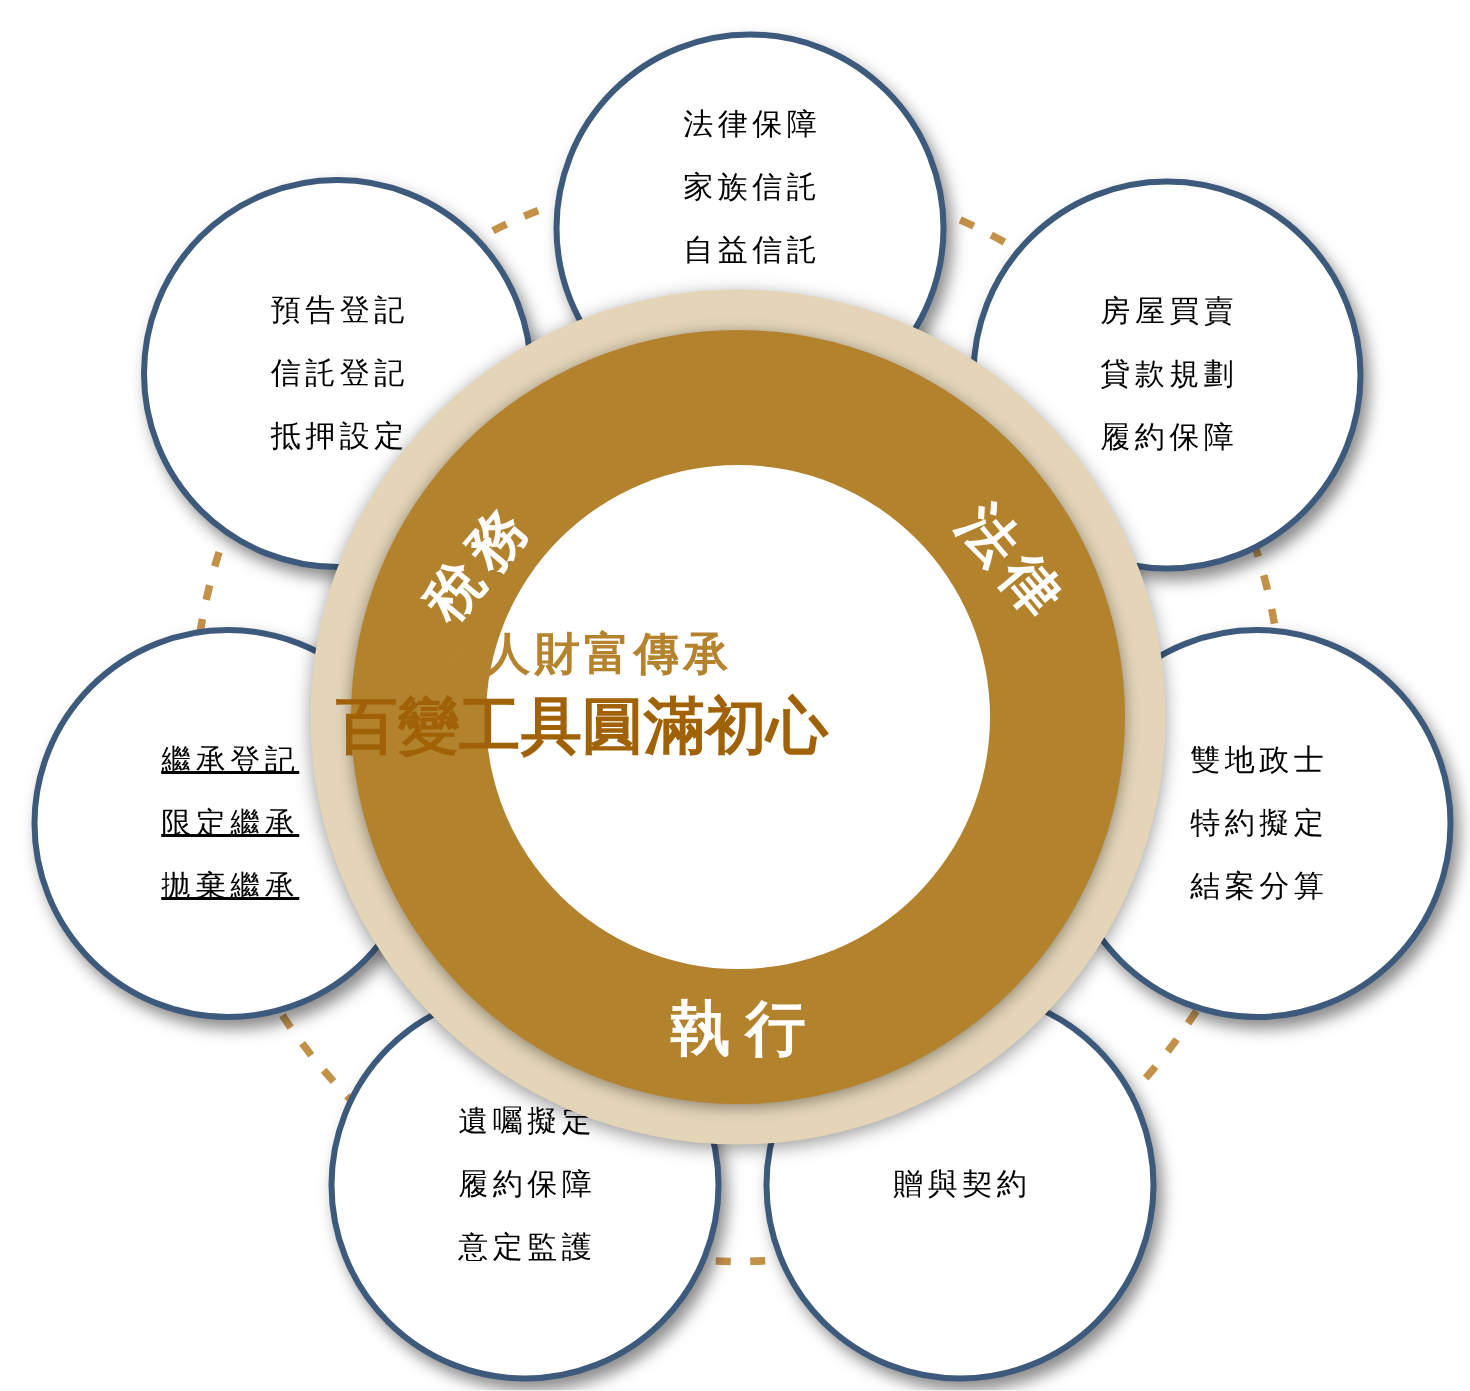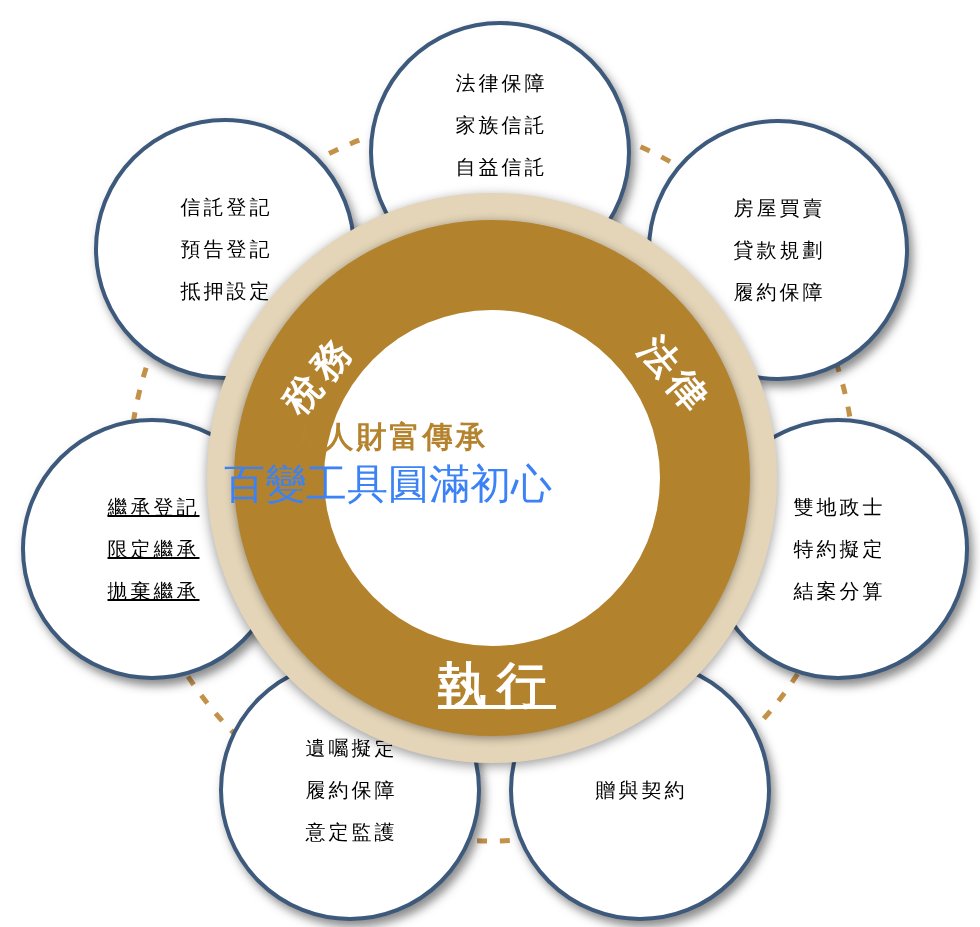--- a/index.html
+++ b/index.html
@@ -63,43 +63,42 @@
   .center-text {
     position: absolute; left: 0; top: 419px; width: 776px;
     text-align: center; z-index: 6;
   }
   .center-sub {
     font-size: 30px; line-height: 36px;
     font-weight: bold; color: #b5832e; letter-spacing: 3px; text-indent: 3px;
   }
   .center-title {
     font-size: 41px; line-height: 46px; margin-top: 6px;
-    font-weight: normal; color: #3b82f6;
+    font-weight: bold; color: #a16207;
   }
 
   
   .ring-label {
     position: absolute; z-index: 6;
     color: #ffffff; font-weight: bold; white-space: nowrap;
   }
   .ring-label-tax {
     left: 319px; top: 375px;
     font-size: 38px; letter-spacing: 6px;
     transform: translate(-50%, -50%) rotate(-50deg);
   }
   .ring-label-law {
     left: 675px; top: 376px;
     font-size: 38px; letter-spacing: 6px;
     transform: translate(-50%, -50%) rotate(50deg);
   }
   .ring-label-exec {
     left: 492px; top: 686px;
-    font-size: 49px; letter-spacing: 10px; text-indent: 10px;
+    font-size: 40px; letter-spacing: 10px; text-indent: 10px;
     transform: translate(-50%, -50%);
-    text-decoration: underline;
   }
 </style>
 </head>
 <body>
 
 <div class="stage">
 
   <svg class="dash-svg" width="980" height="927" aria-hidden="true">
     <circle cx="492" cy="478" r="363" fill="none" stroke="#c49149" stroke-width="5" stroke-dasharray="10 13"></circle>
   </svg>
@@ -145,22 +144,22 @@
   <div class="sat" style="left:21px; top:418px;text-decoration:underline;">
     <div class="sat-lines">
       <div>繼承登記</div>
       <div>限定繼承</div>
       <div>拋棄繼承</div>
     </div>
   </div>
 
   <div class="sat" style="left:94px; top:118px;">
     <div class="sat-lines">
+      <div>預告登記</div>
       <div>信託登記</div>
-      <div>預告登記</div>
       <div>抵押設定</div>
     </div>
   </div>
 
   <div class="ring-beige"></div>
   <div class="ring-gold"></div>
   <div class="center-disc"></div>
 
   <div class="center-text">
     <div class="center-sub">人人財富傳承</div>

